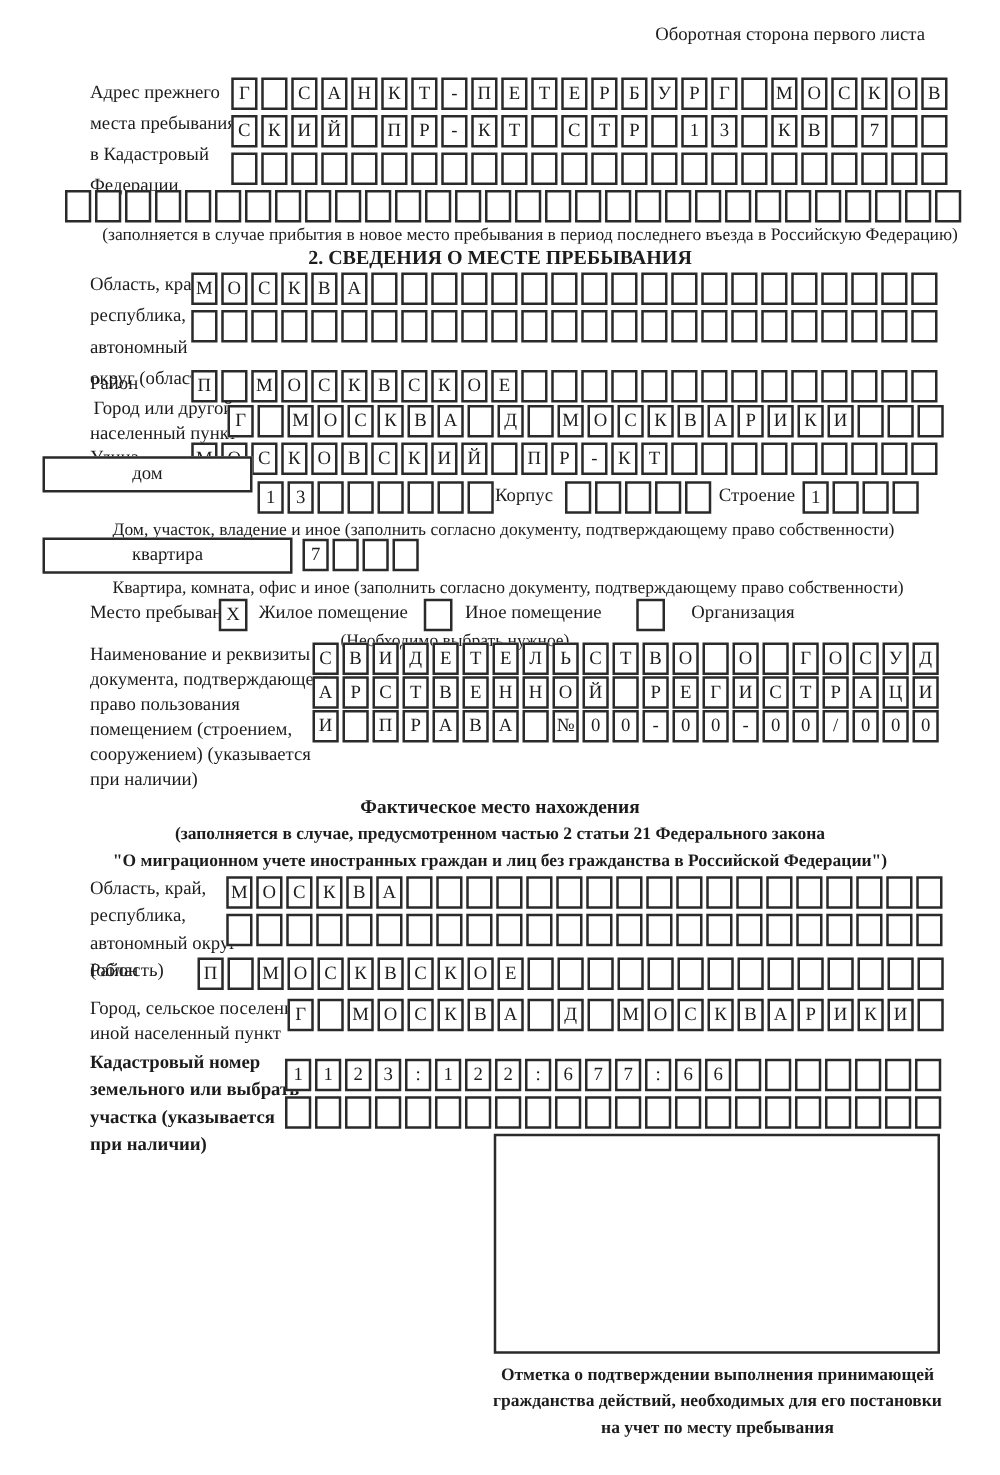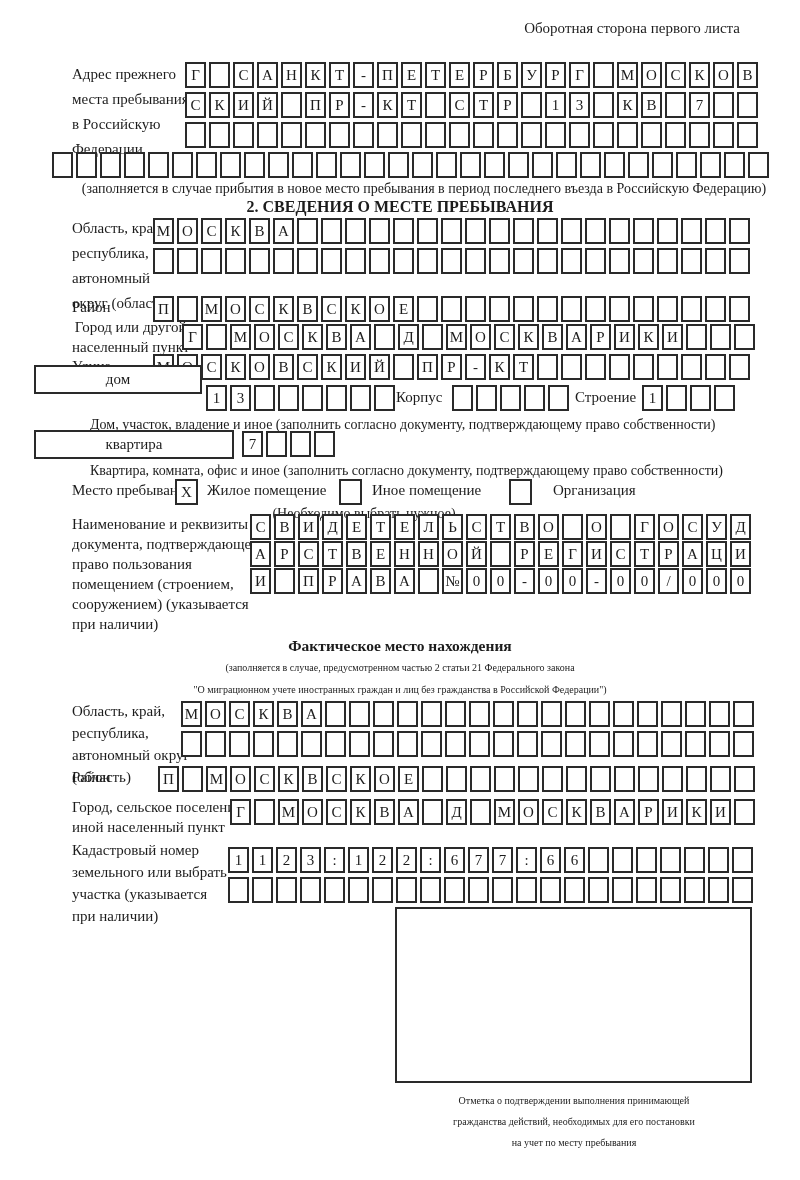--- a/index.html
+++ b/index.html
@@ -13,42 +13,42 @@
     flex:0 0 auto;width:21px;height:26px;box-sizing:border-box;
     border:2px solid #2a2a2a;background:#fff;
     display:flex;align-items:center;justify-content:center;
     font-size:15px;line-height:1;
   }
   .lbl{font-size:15px;}
   .lh25 div{line-height:25px;}
   .lh22 div{line-height:22px;}
   .lh20 div{line-height:20px;}
   .note{font-size:14px;padding-left:24px;}
-  .note15{font-size:10px;}
+  .note15{font-size:14px;font-weight:bold;}
   .center{text-align:center;}
   .bold{font-weight:bold;}
   .titlebox{
     position:absolute;box-sizing:border-box;border:2px solid #2a2a2a;
     display:flex;align-items:center;justify-content:center;font-size:15px;background:#fff;
   }
   .chk{
     position:absolute;width:23px;height:26px;box-sizing:border-box;border:2px solid #2a2a2a;
     display:flex;align-items:center;justify-content:center;font-size:15px;background:#fff;
   }
   .bigbox{position:absolute;box-sizing:border-box;border:2px solid #2a2a2a;background:#fff;}
 </style>
 </head>
 <body>
 
 <div class="abs lbl" style="left:420px;top:20px;width:320px;text-align:right;">Оборотная сторона первого листа</div>
 
 <div class="abs lbl lh25" style="left:72px;top:62px;">
     <div>Адрес прежнего</div>
     <div>места пребывания</div>
-    <div>в Российскую</div>
+    <div>в Кадастровый</div>
     <div>Федерации</div>
   </div>
 <div class="boxrow" style="left:185px;top:62px;">
     <div class="cell">Г</div>
     <div class="cell"></div>
     <div class="cell">С</div>
     <div class="cell">А</div>
     <div class="cell">Н</div>
     <div class="cell">К</div>
     <div class="cell">Т</div>
@@ -548,21 +548,21 @@
     <div class="cell">К</div>
     <div class="cell">В</div>
     <div class="cell">А</div>
     <div class="cell">Р</div>
     <div class="cell">И</div>
     <div class="cell">К</div>
     <div class="cell">И</div>
     <div class="cell"></div>
   </div>
 
-<div class="abs lbl lh22" style="left:72px;top:839px;">
+<div class="abs lbl lh22" style="left:72px;top:839px;font-weight:bold;">
     <div>Кадастровый номер</div>
     <div>земельного или выбрать</div>
     <div>участка (указывается</div>
     <div>при наличии)</div>
   </div>
 <div class="boxrow" style="left:228px;top:847px;">
     <div class="cell">1</div>
     <div class="cell">1</div>
     <div class="cell">2</div>
     <div class="cell">3</div>

